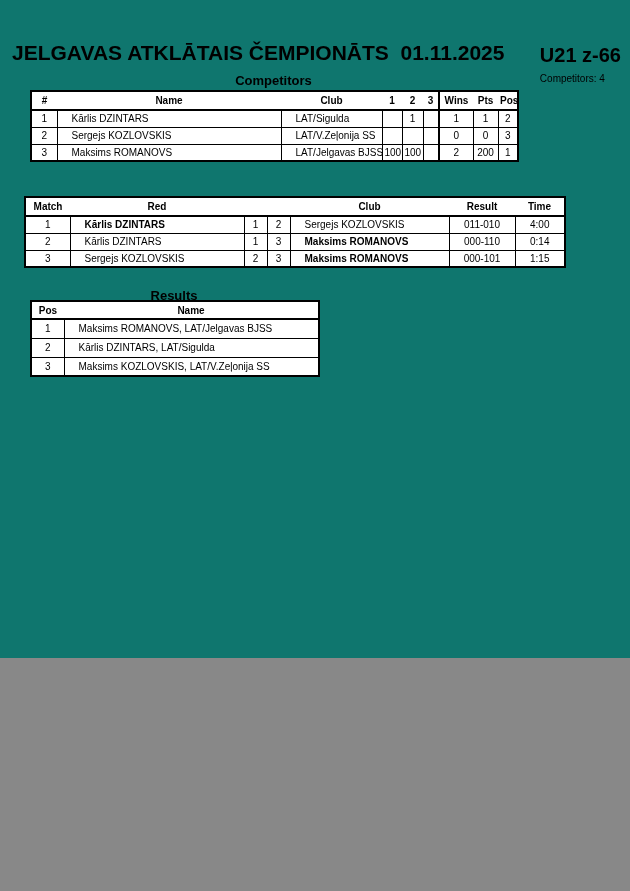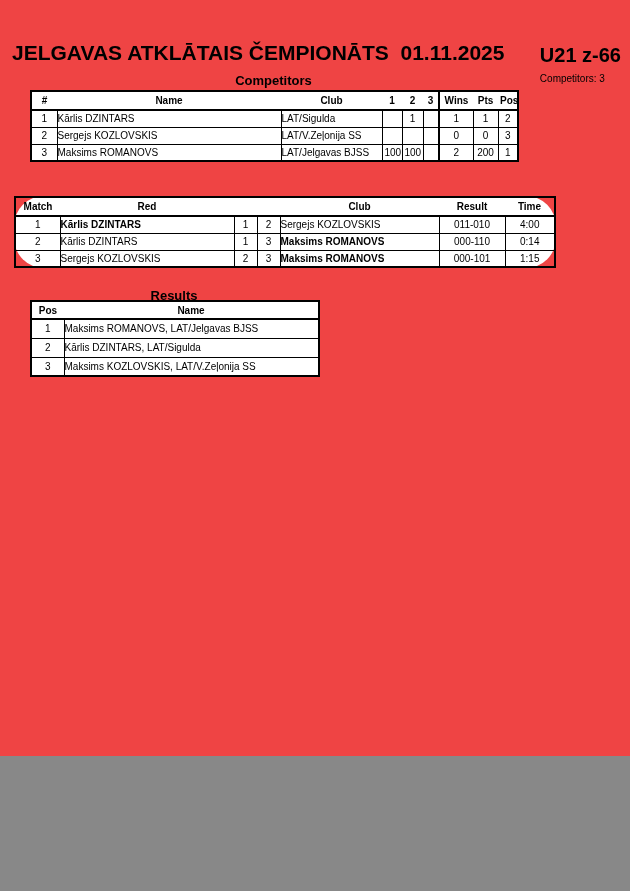--- a/index.html
+++ b/index.html
@@ -1,19 +1,19 @@
 <!DOCTYPE html>
 <html><head>
 <meta charset="utf-8">
 <style>
   * { margin:0; padding:0; box-sizing:border-box; }
   html,body { background:#888; }
   .page {
-    position:relative; width:630px; height:756px; margin:0 auto;
-    background:#ef4444; color:#000;
+    position:relative; width:630px; height:658px; margin:0 auto;
+    background:#0f766e; color:#000;
     font-family:"Liberation Sans","DejaVu Sans",sans-serif;
     overflow:hidden;
   }
   .page-title {
     position:absolute; left:12px; top:41px;
     font-size:21px; font-weight:bold; white-space:pre; letter-spacing:0px;
   }
   .right-block { position:absolute; right:9px; top:44px; text-align:left; }
   .category { font-size:20px; font-weight:bold; white-space:pre; }
   .comp-count { font-size:10px; margin-top:6px; }
@@ -24,47 +24,47 @@
   #competitors-label { left:30px; top:73px;  width:487px; }
   #matches-label     { left:30px; top:181px; width:540px; }
   #results-label     { left:30px; top:288px; width:288px;text-align:center; }
 
   table {
     position:absolute; border-collapse:collapse; table-layout:fixed;
     font-size:10px; color:#000; background:#fff;
     border:2px solid #000;
   }
   #competitors-table { left:30px; top:90px;  width:487px; }
-  #matches-table     { left:14px; top:196px; width:540px;border-radius:30px; }
+  #matches-table     { left:24px; top:196px; width:540px; }
   #results-table     { left:30px; top:300px; width:288px; }
 
   th {
     font-weight:bold; text-align:center; padding:0 2px;
     border:none; border-bottom:2px solid #000;
   }
   td {
     border:1px solid #000; text-align:center; padding:0 2px;
     overflow:hidden; white-space:nowrap;
   }
-  .l { text-align:left; padding-left:0; }
+  .l { text-align:left; padding-left:14px; }
   .thick-l { border-left:2px solid #000 !important; }
   thead tr { height:19px; }
   tbody tr { height:17px; }
   #results-table thead tr { height:18px; }
   #results-table tbody tr { height:19px; }
 </style>
 </head>
 <body>
 
 <div class="page">
 
   <div class="page-title">JELGAVAS ATKLĀTAIS ČEMPIONĀTS  01.11.2025</div>
   <div class="right-block">
     <div class="category">U21 z-66</div>
-    <div class="comp-count">Competitors: 3</div>
+    <div class="comp-count">Competitors: 4</div>
   </div>
 
   <div class="section-label" id="competitors-label">Competitors</div>
   <table id="competitors-table">
     <colgroup>
       <col style="width:26px">
         <col style="width:224px">
         <col style="width:101px">
       <col style="width:20px">
         <col style="width:21px">

